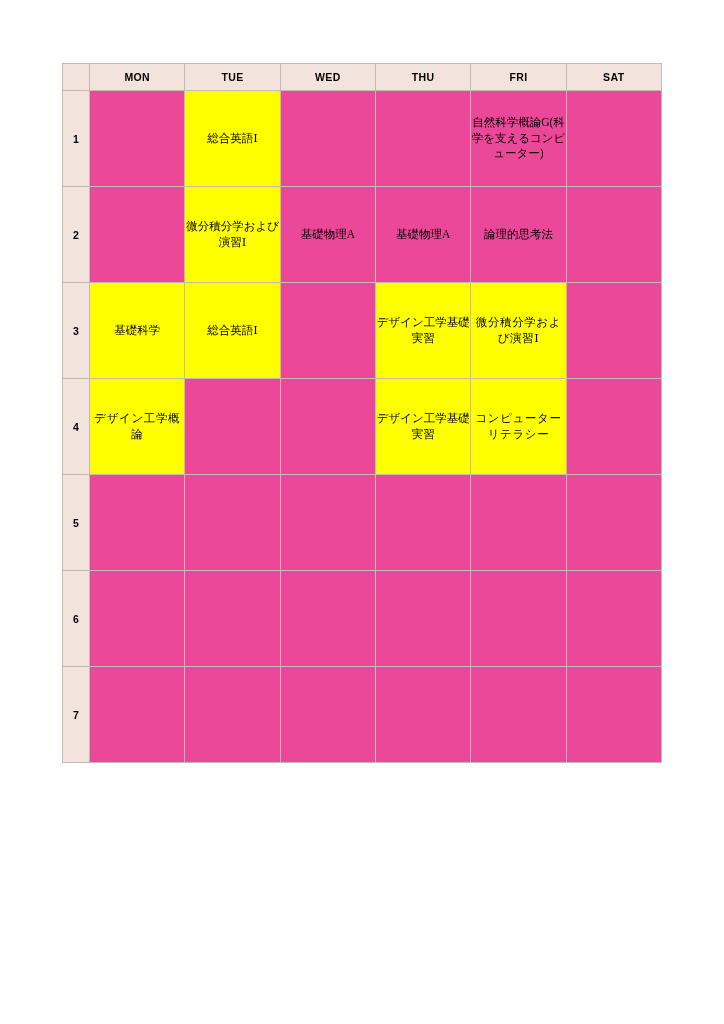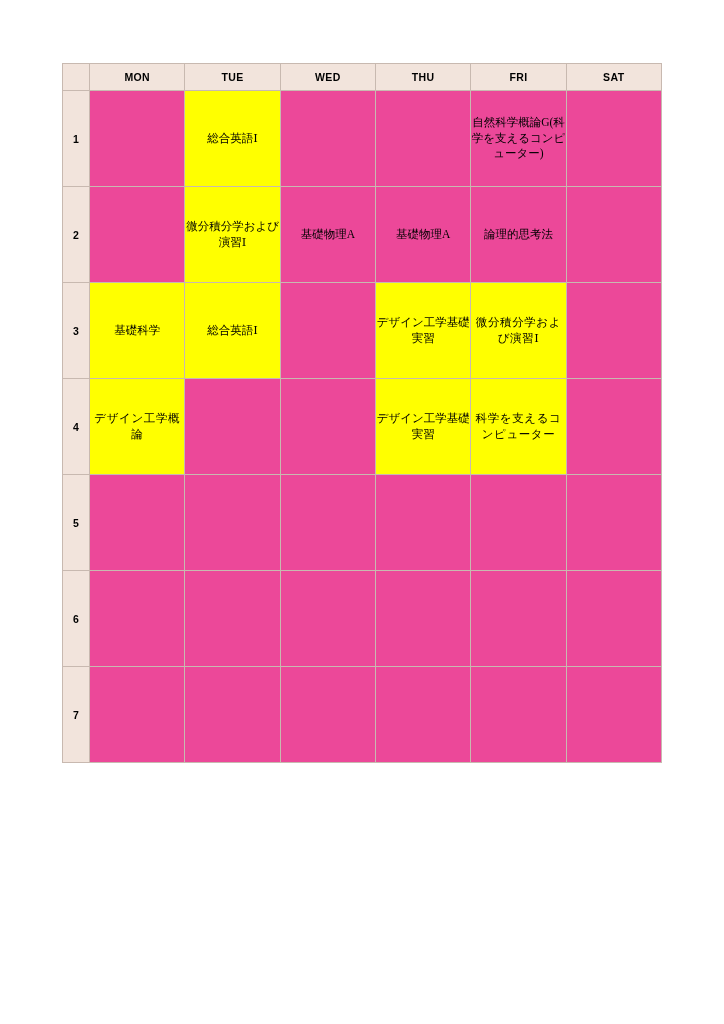--- a/index.html
+++ b/index.html
@@ -178,21 +178,21 @@
         <td class="slot">
             <span class="txt"></span>
           </td>
         <td class="slot">
             <span class="txt"></span>
           </td>
         <td class="slot hl">
             <span class="txt">デザイン工学基礎実習</span>
           </td>
         <td class="slot hl tight">
-            <span class="txt">科学を支えるコンピューター</span>
+            <span class="txt">コンピューターリテラシー</span>
           </td>
         <td class="slot">
             <span class="txt"></span>
           </td>
       </tr>
       <tr>
         <td class="period-cell">5</td>
         <td class="slot">
             <span class="txt"></span>
           </td>

